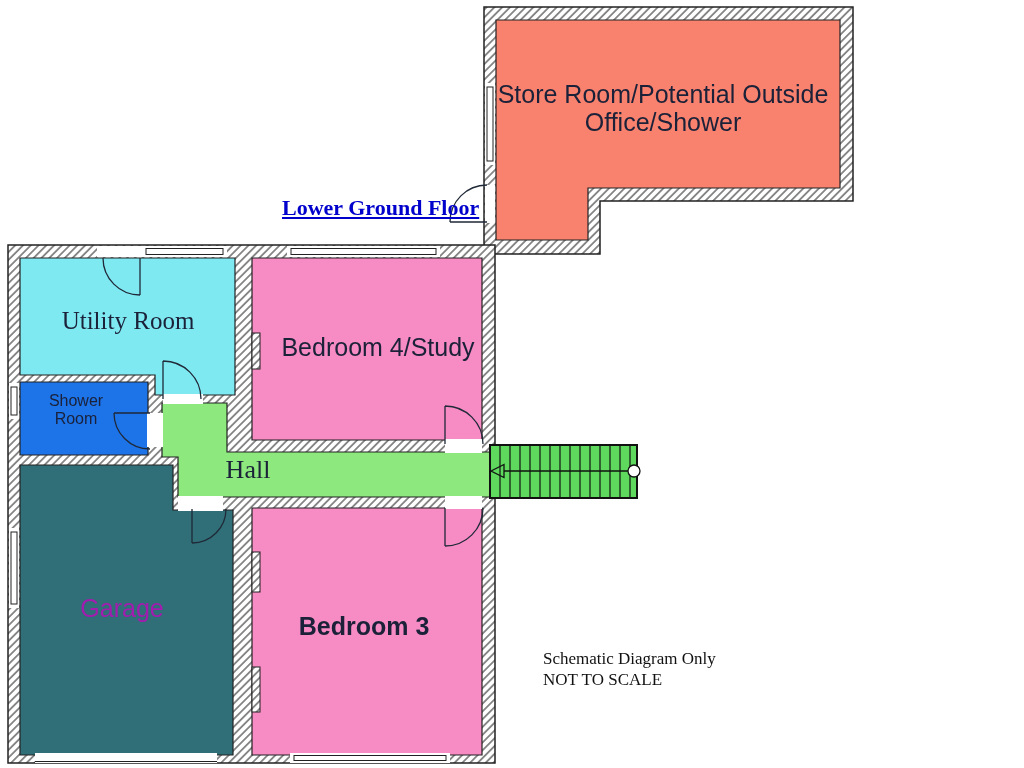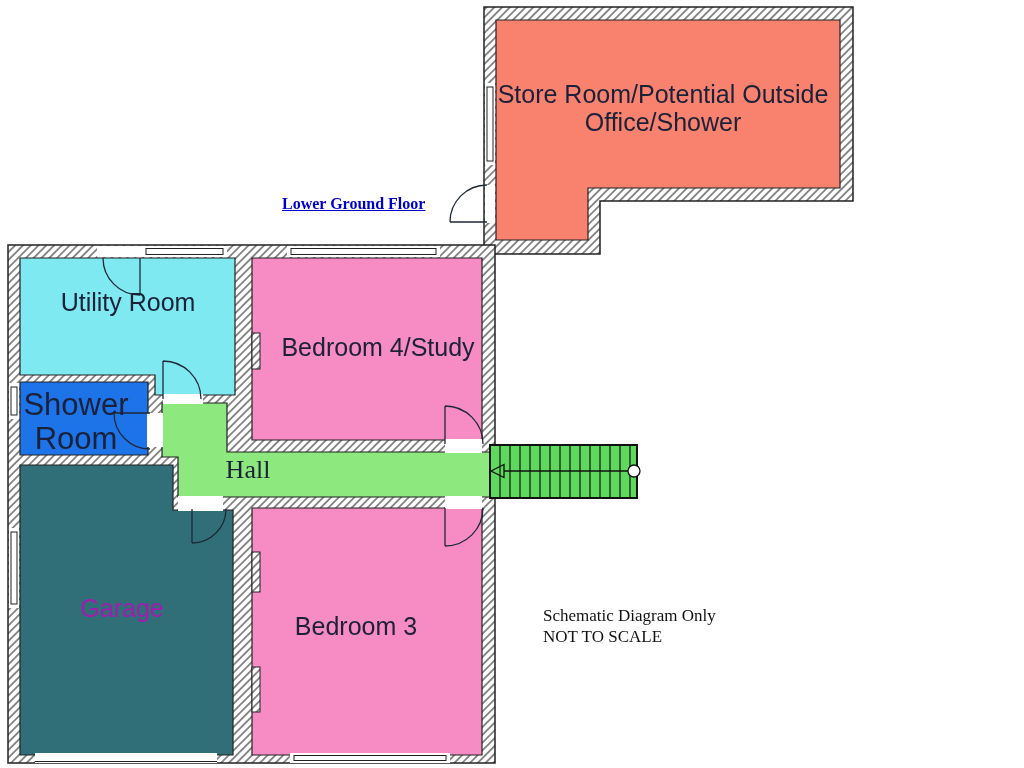--- a/index.html
+++ b/index.html
@@ -3,28 +3,28 @@
 <meta charset="utf-8">
 <style>
   html,body{margin:0;padding:0;background:#ffffff;}
   #stage{position:relative;width:1024px;height:768px;background:#ffffff;overflow:hidden;
          font-family:"Liberation Sans", sans-serif;}
   #plan-svg{position:absolute;left:0;top:0;}
   .room-label{position:absolute;transform:translate(-50%,-50%);text-align:center;
               font-size:25px;color:#1A2138;white-space:nowrap;line-height:1.1;}
   .room-label span{display:block;text-align:center;}
   .label-hall{font-size:26px;}
-  .label-shower{font-size:31px;margin-top:12px;}
+  .label-shower{font-size:16px;}
   .floor-title{position:absolute;left:282px;top:195px;
-               font-family:"Liberation Serif", serif;font-weight:bold;font-size:16px;
+               font-family:"Liberation Serif", serif;font-weight:bold;font-size:22px;
                text-decoration:underline;cursor:pointer;white-space:nowrap;}
   .notes{position:absolute;left:543px;font-family:"Liberation Serif", serif;
          font-size:17px;color:#111111;line-height:21px;white-space:nowrap;}
   .notes span{display:block;}
-  #notes-1{top:605px;}
+  #notes-1{top:648px;}
   #notes-2{top:706px;}
 </style>
 </head>
 <body>
 
 <div id="stage">
 
   <svg id="plan-svg" width="1024" height="768" viewBox="0 0 1024 768">
     <defs>
       <pattern id="hatch" patternUnits="userSpaceOnUse" width="5.5" height="5.5" patternTransform="rotate(-45)">
@@ -114,29 +114,29 @@
     <path fill="none" stroke="#1f2937" stroke-width="1.3" d="M445 444 L445 406 M445 406 A38 38 0 0 1 483 444"></path>
     <path fill="none" stroke="#1f2937" stroke-width="1.3" d="M445 508 L445 546 M445 546 A38 38 0 0 0 483 508"></path>
     <path fill="none" stroke="#1f2937" stroke-width="1.3" d="M192 509 L192 543 M192 543 A34 34 0 0 0 226 509"></path>
     <path fill="none" stroke="#1f2937" stroke-width="1.3" d="M450 222 L487 222 M450 222 A37 37 0 0 1 487 185"></path>
   </svg>
 
   <div class="room-label" style="left: 663px; top: 108px; color: rgb(26, 33, 56);">
     <span>Store Room/Potential Outside</span>
     <span>Office/Shower</span>
   </div>
-  <div class="room-label" style="left: 128px; top: 303px; color: rgb(26, 33, 56);">Utility Room</div>
+  <div class="room-label" style="left: 128px; top: 321px; color: rgb(26, 33, 56); font-family: Liberation Serif, serif;">Utility Room</div>
   <div class="room-label" style="left: 358px; top: 348px; color: rgb(26, 33, 56); padding-left: 40px;">Bedroom 4/Study</div>
   <div class="room-label label-shower" style="left: 76px; top: 410px; color: rgb(26, 33, 56);">
     <span>Shower</span>
     <span>Room</span>
   </div>
   <div class="room-label label-hall" style="left: 248px; top: 470px; color: rgb(26, 33, 56); font-family: Liberation Serif, serif;">Hall</div>
   <div class="room-label" style="left: 122px; top: 609px; color: #a21caf;">Garage</div>
-  <div class="room-label" style="left: 356px; top: 627px; color: rgb(26, 33, 56);">Bedroom 3</div>
+  <div class="room-label" style="left: 364px; top: 627px; color: rgb(26, 33, 56); font-weight: bold;">Bedroom 3</div>
 
   <div class="floor-title" style="color: rgb(0, 0, 204);">Lower Ground Floor</div>
 
   <div class="notes" id="notes-1">
     <span>Schematic Diagram Only</span>
     <span>NOT TO SCALE</span>
   </div>
   <div class="notes" id="notes-2">
   </div>
 

